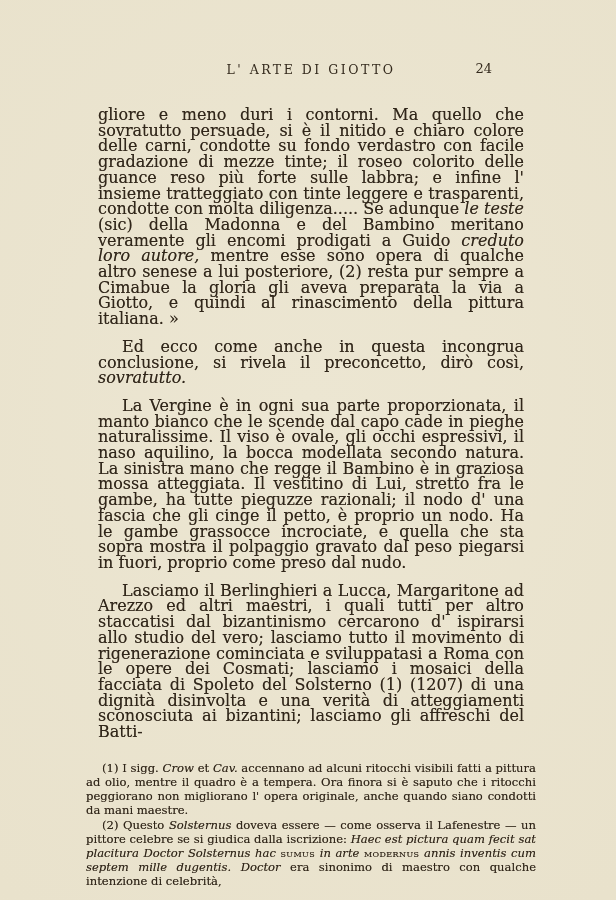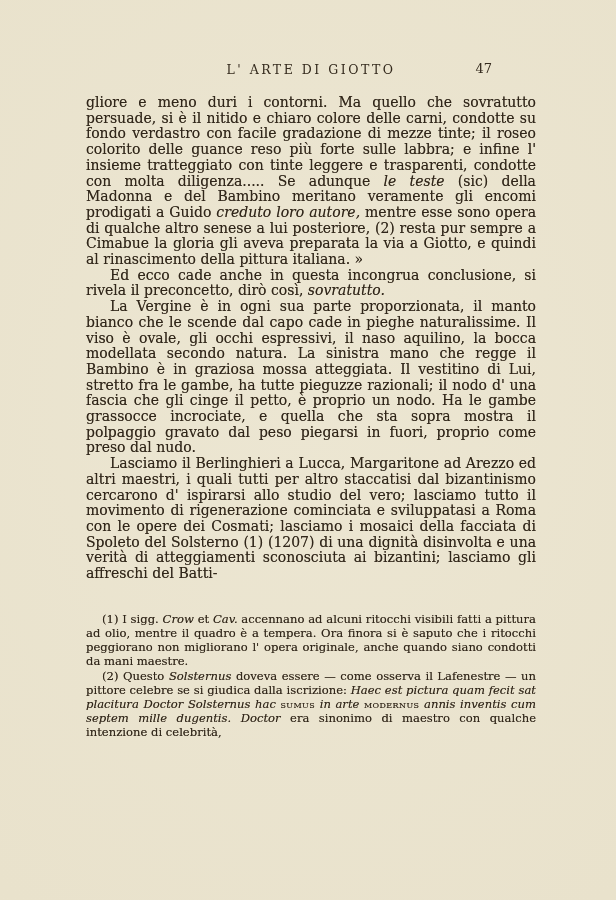--- a/index.html
+++ b/index.html
@@ -40,30 +40,30 @@
   }
   .column {
     position: absolute;
     top: 95px;
     left: 86px;
     width: 450px;
     color: #30261a;
     text-shadow: 0 0 0.4px rgba(52, 40, 24, 0.55);
   }
   .body p {
-    margin: 0;
-    font-size: 14px;
+    margin: 12px;
+    font-size: 16px;
     line-height: 15.7px;
     text-align: justify;
   }
   .body p.indent {
     text-indent: 24px;
   }
   .footnotes {
-    margin-top: 30px;
+    margin-top: 21px;
   }
   .footnotes p {
     margin: 0;
     font-size: 11.6px;
     line-height: 14.2px;
     text-align: justify;
     text-indent: 16px;
   }
   i { font-style: italic; }
   .sc {
@@ -72,27 +72,27 @@
     letter-spacing: 0.4px;
   }
 </style>
 </head>
 <body>
 
 <div class="page">
 
   <div class="header">
     <span class="title">L' ARTE DI GIOTTO</span>
-    <span class="pagenum">47</span>
+    <span class="pagenum">24</span>
   </div>
 
   <div class="column">
     <div class="body">
         <p><span>gliore e meno duri i contorni. Ma quello che sovratutto persuade, si è il nitido e chiaro colore delle carni, condotte su fondo verdastro con facile gradazione di mezze tinte; il roseo colorito delle guance reso più forte sulle labbra; e infine l' insieme tratteggiato con tinte leggere e trasparenti, condotte con molta diligenza..... Se adunque </span><i>le teste</i><span> (sic) della Madonna e del Bambino meritano veramente gli encomi prodigati a Guido </span><i>creduto loro autore,</i><span> mentre esse sono opera di qualche altro senese a lui posteriore, (2) resta pur sempre a Cimabue la gloria gli aveva preparata la via a Giotto, e quindi al rinascimento della pittura italiana. »</span></p>
-        <p class="indent"><span>Ed ecco cade anche in questa incongrua conclusione, si rivela il preconcetto, dirò così, </span><i>sovratutto.</i></p>
+        <p class="indent"><span>Ed ecco come anche in questa incongrua conclusione, si rivela il preconcetto, dirò così, </span><i>sovratutto.</i></p>
         <p class="indent"><span>La Vergine è in ogni sua parte proporzionata, il manto bianco che le scende dal capo cade in pieghe naturalissime. Il viso è ovale, gli occhi espressivi, il naso aquilino, la bocca modellata secondo natura. La sinistra mano che regge il Bambino è in graziosa mossa atteggiata. Il vestitino di Lui, stretto fra le gambe, ha tutte pieguzze razionali; il nodo d' una fascia che gli cinge il petto, è proprio un nodo. Ha le gambe grassocce incrociate, e quella che sta sopra mostra il polpaggio gravato dal peso piegarsi in fuori, proprio come preso dal nudo.</span></p>
         <p class="indent"><span>Lasciamo il Berlinghieri a Lucca, Margaritone ad Arezzo ed altri maestri, i quali tutti per altro staccatisi dal bizantinismo cercarono d' ispirarsi allo studio del vero; lasciamo tutto il movimento di rigenerazione cominciata e sviluppatasi a Roma con le opere dei Cosmati; lasciamo i mosaici della facciata di Spoleto del Solsterno (1) (1207) di una dignità disinvolta e una verità di atteggiamenti sconosciuta ai bizantini; lasciamo gli affreschi del Batti-</span></p>
       </div>
     <div class="footnotes">
         <p class="indent"><span>(1) I sigg. </span><i>Crow</i><span> et </span><i>Cav.</i><span> accennano ad alcuni ritocchi visibili fatti a pittura ad olio, mentre il quadro è a tempera. Ora finora si è saputo che i ritocchi peggiorano non migliorano l' opera originale, anche quando siano condotti da mani maestre.</span></p>
         <p class="indent"><span>(2) Questo </span><i>Solsternus</i><span> doveva essere — come osserva il Lafenestre — un pittore celebre se si giudica dalla iscrizione: </span><i>Haec est pictura quam fecit sat placitura Doctor Solsternus hac </i><i class="sc">sumus</i><i> in arte </i><i class="sc">modernus</i><i> annis inventis cum septem mille dugentis.</i><span> </span><i>Doctor</i><span> era sinonimo di maestro con qualche intenzione di celebrità,</span></p>
       </div>
   </div>
 
 </div>

